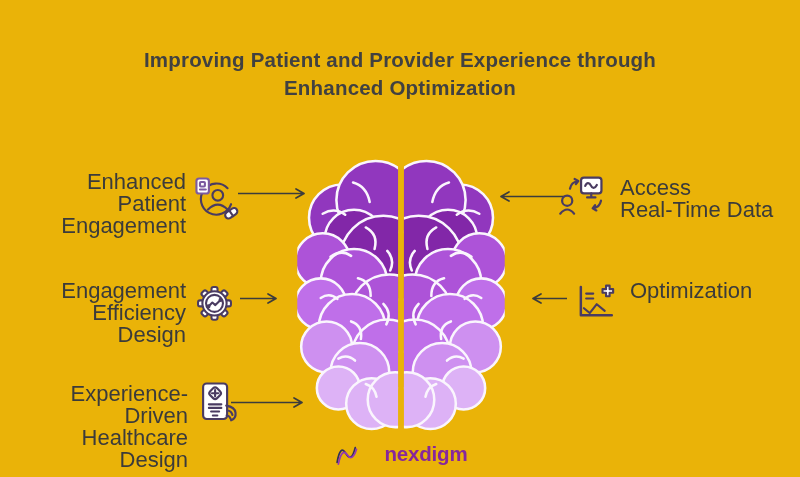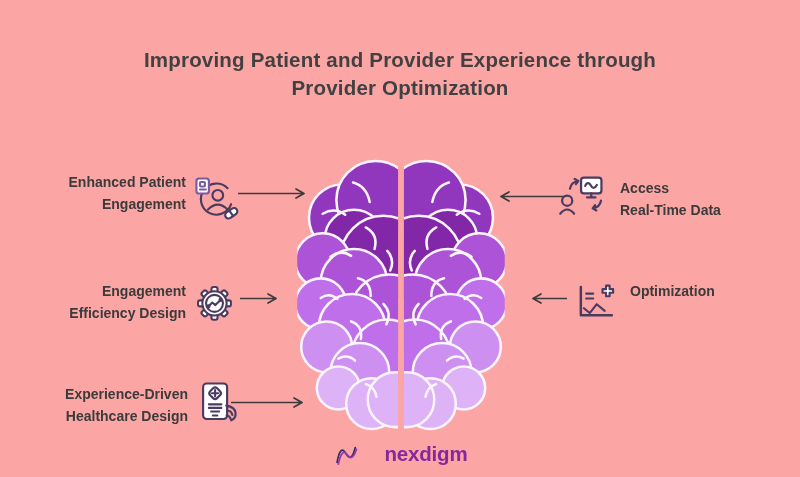--- a/index.html
+++ b/index.html
@@ -1,27 +1,27 @@
 <!DOCTYPE html>
 <html><head>
 <meta charset="utf-8">
 <style>
   * { margin:0; padding:0; box-sizing:border-box; }
   html,body { background:#ffffff; }
   .stage {
     position:relative; width:800px; height:477px; overflow:hidden;
-    font-family:"Liberation Sans", sans-serif; background:#fca5a5;padding-left:40px;
+    font-family:"Liberation Sans", sans-serif; background:#eab308;padding-left:40px;
   }
   .title {
     position:absolute; top:46px; left:0; right:0; text-align:center;
     font-size:20.5px; font-weight:bold; color:#414141; line-height:28px;
     letter-spacing:0.2px;
   }
   .label {
-    position:absolute; font-size:14px; color:#3b3b3b; line-height:22px;font-weight:bold;
+    position:absolute; font-size:22px; color:#3b3b3b; line-height:22px;
   }
   .label.right-align { text-align:right; }
   .label.left-align  { text-align:left; }
   .icon-box { position:absolute; }
   .icon-box svg { display:block; width:100%; height:100%; }
   .arrow-box { position:absolute; }
   .arrow-box svg { display:block; }
   .arrow-box.point-left svg { transform:scaleX(-1); }
   .brain-box { position:absolute; left:293px; top:157px; width:216px; height:276px; }
   .brain-box svg { display:block; width:100%; height:100%; }
@@ -36,21 +36,21 @@
     padding-bottom:2px;
   }
 </style>
 </head>
 <body>
 
 <div class="stage">
 
   <div class="title">
     <div>Improving Patient and Provider Experience through</div>
-    <div>Provider Optimization</div>
+    <div>Enhanced Optimization</div>
   </div>
 
   <div class="label right-align" style="left:18px; top:171px; width:168px;">
     <div>Enhanced Patient</div>
     <div>Engagement</div>
   </div>
   <div class="icon-box" style="left:192px; top:174px; width:48px; height:48px;">
     <svg viewBox="0 0 54 54" fill="none" stroke="#4a3b61" stroke-width="2.4" stroke-linecap="round" stroke-linejoin="round">
       <path d="M40 16 A 17.5 17.5 0 1 0 44 34"></path>
       <circle cx="29" cy="24" r="6"></circle>

